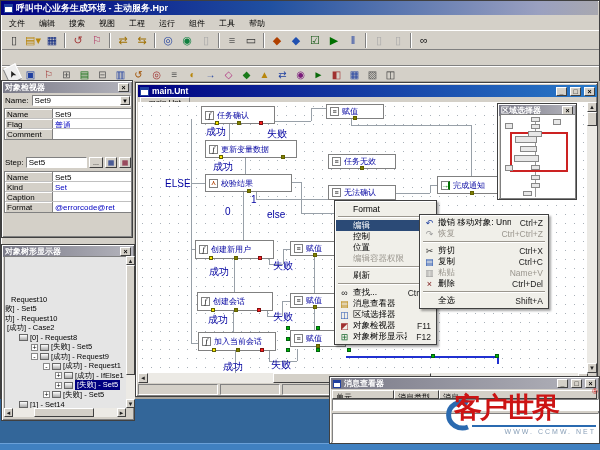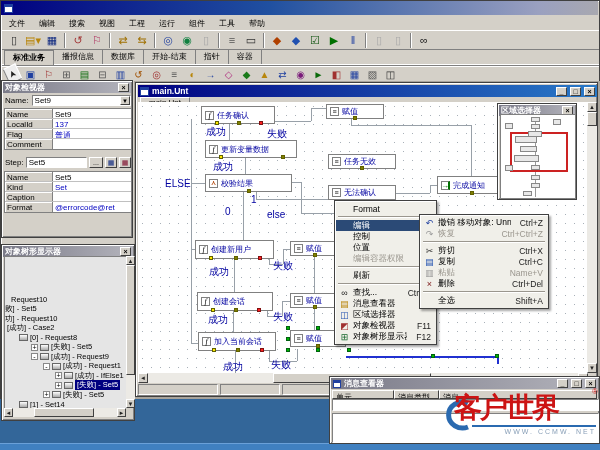--- a/index.html
+++ b/index.html
@@ -126,20 +126,21 @@
 </head>
 <body>
 
 <div id="desktop">
 
   <div id="taskbar" class="abs"></div>
 
   <div id="app" class="abs">
     <div id="titlebar">
       <span class="winico"></span>
+      <span>呼叫中心业务生成环境 - 主动服务.Hpr</span>
     </div>
     <div id="menubar" class="abs">
         <div class="mi">文件</div>
         <div class="mi">编辑</div>
         <div class="mi">搜索</div>
         <div class="mi">视图</div>
         <div class="mi">工程</div>
         <div class="mi">运行</div>
         <div class="mi">组件</div>
         <div class="mi">工具</div>
@@ -166,28 +167,20 @@
         <div class="tb" style="color: rgb(176, 64, 0);">◆</div>
         <div class="tb" style="color: rgb(32, 80, 176);">◆</div>
         <div class="tb" style="color: rgb(10, 80, 10);">☑</div>
         <div class="tb" style="color: rgb(0, 112, 0);">▶</div>
         <div class="tb" style="color: rgb(32, 64, 160);">‖</div>
         <div class="tsep"></div>
         <div class="tb" style="color: rgb(170, 170, 170);">▯</div>
         <div class="tb" style="color: rgb(170, 170, 170);">▯</div>
         <div class="tsep"></div>
         <div class="tb" style="color: rgb(34, 34, 34);">∞</div>
-      </div>
-    <div id="cattabs" class="abs">
-        <div class="ctab active">标准业务</div>
-        <div class="ctab">播报信息</div>
-        <div class="ctab">数据库</div>
-        <div class="ctab">开始-结束</div>
-        <div class="ctab">指针</div>
-        <div class="ctab">容器</div>
       </div>
     <div id="palette" class="abs">
         <div class="pb pressed" style="color: rgb(34, 34, 34); font-size: 9px; letter-spacing: 0px; transform-origin: center center; transform: rotate(-115deg);">➤</div>
         <div class="pb" style="color: rgb(32, 64, 160);">▣</div>
         <div class="pb" style="color: rgb(160, 48, 48);">⚐</div>
         <div class="pb" style="color: rgb(85, 85, 85);">⊞</div>
         <div class="pb" style="color: rgb(10, 106, 10);">▤</div>
         <div class="pb" style="color: rgb(85, 85, 85);">⊟</div>
         <div class="pb" style="color: rgb(32, 64, 160);">▥</div>
         <div class="pb" style="color: rgb(160, 80, 0);">↺</div>
@@ -385,24 +378,20 @@
         <span>Set9</span>
         <span class="dd">▼</span>
       </span>
     </div>
     <div id="grid1" class="pgrid" style="top:27px;">
         <div class="prow">
           <div class="plabel">Name</div>
           <div class="pval black">Set9</div>
         </div>
         <div class="prow">
-          <div class="plabel">LocalId</div>
-          <div class="pval">137</div>
-        </div>
-        <div class="prow">
           <div class="plabel">Flag</div>
           <div class="pval">普通</div>
         </div>
         <div class="prow">
           <div class="plabel">Comment</div>
           <div class="pval"></div>
         </div>
       </div>
     <div class="irow" style="left:3px;top:76px;width:126px;gap:2px;">
       <span>Step:</span>

